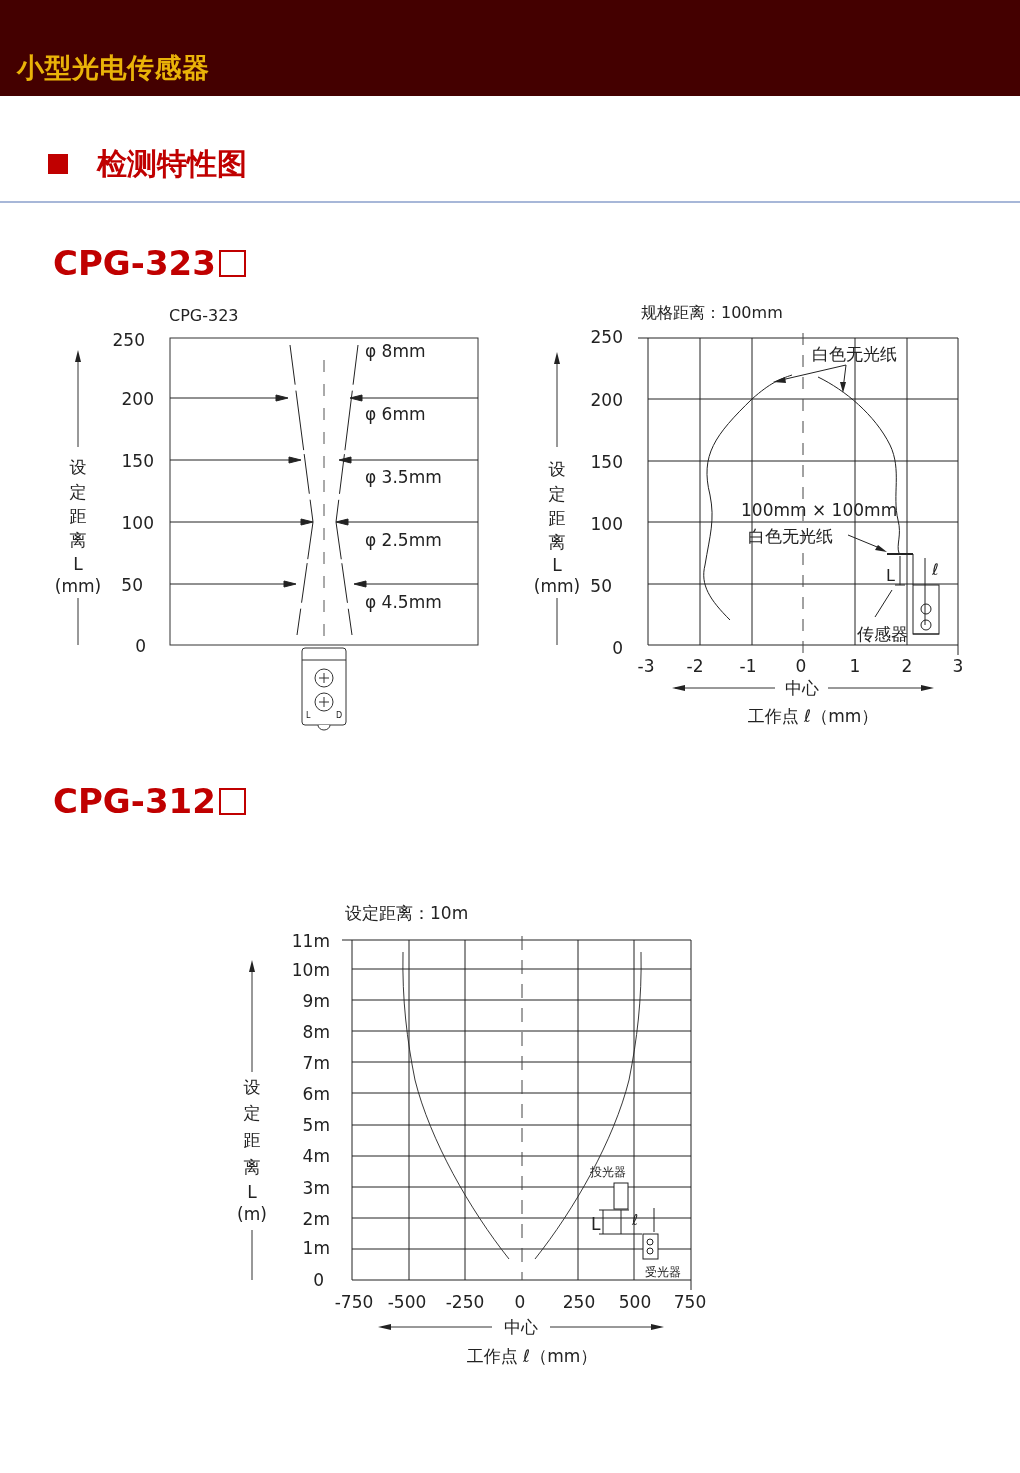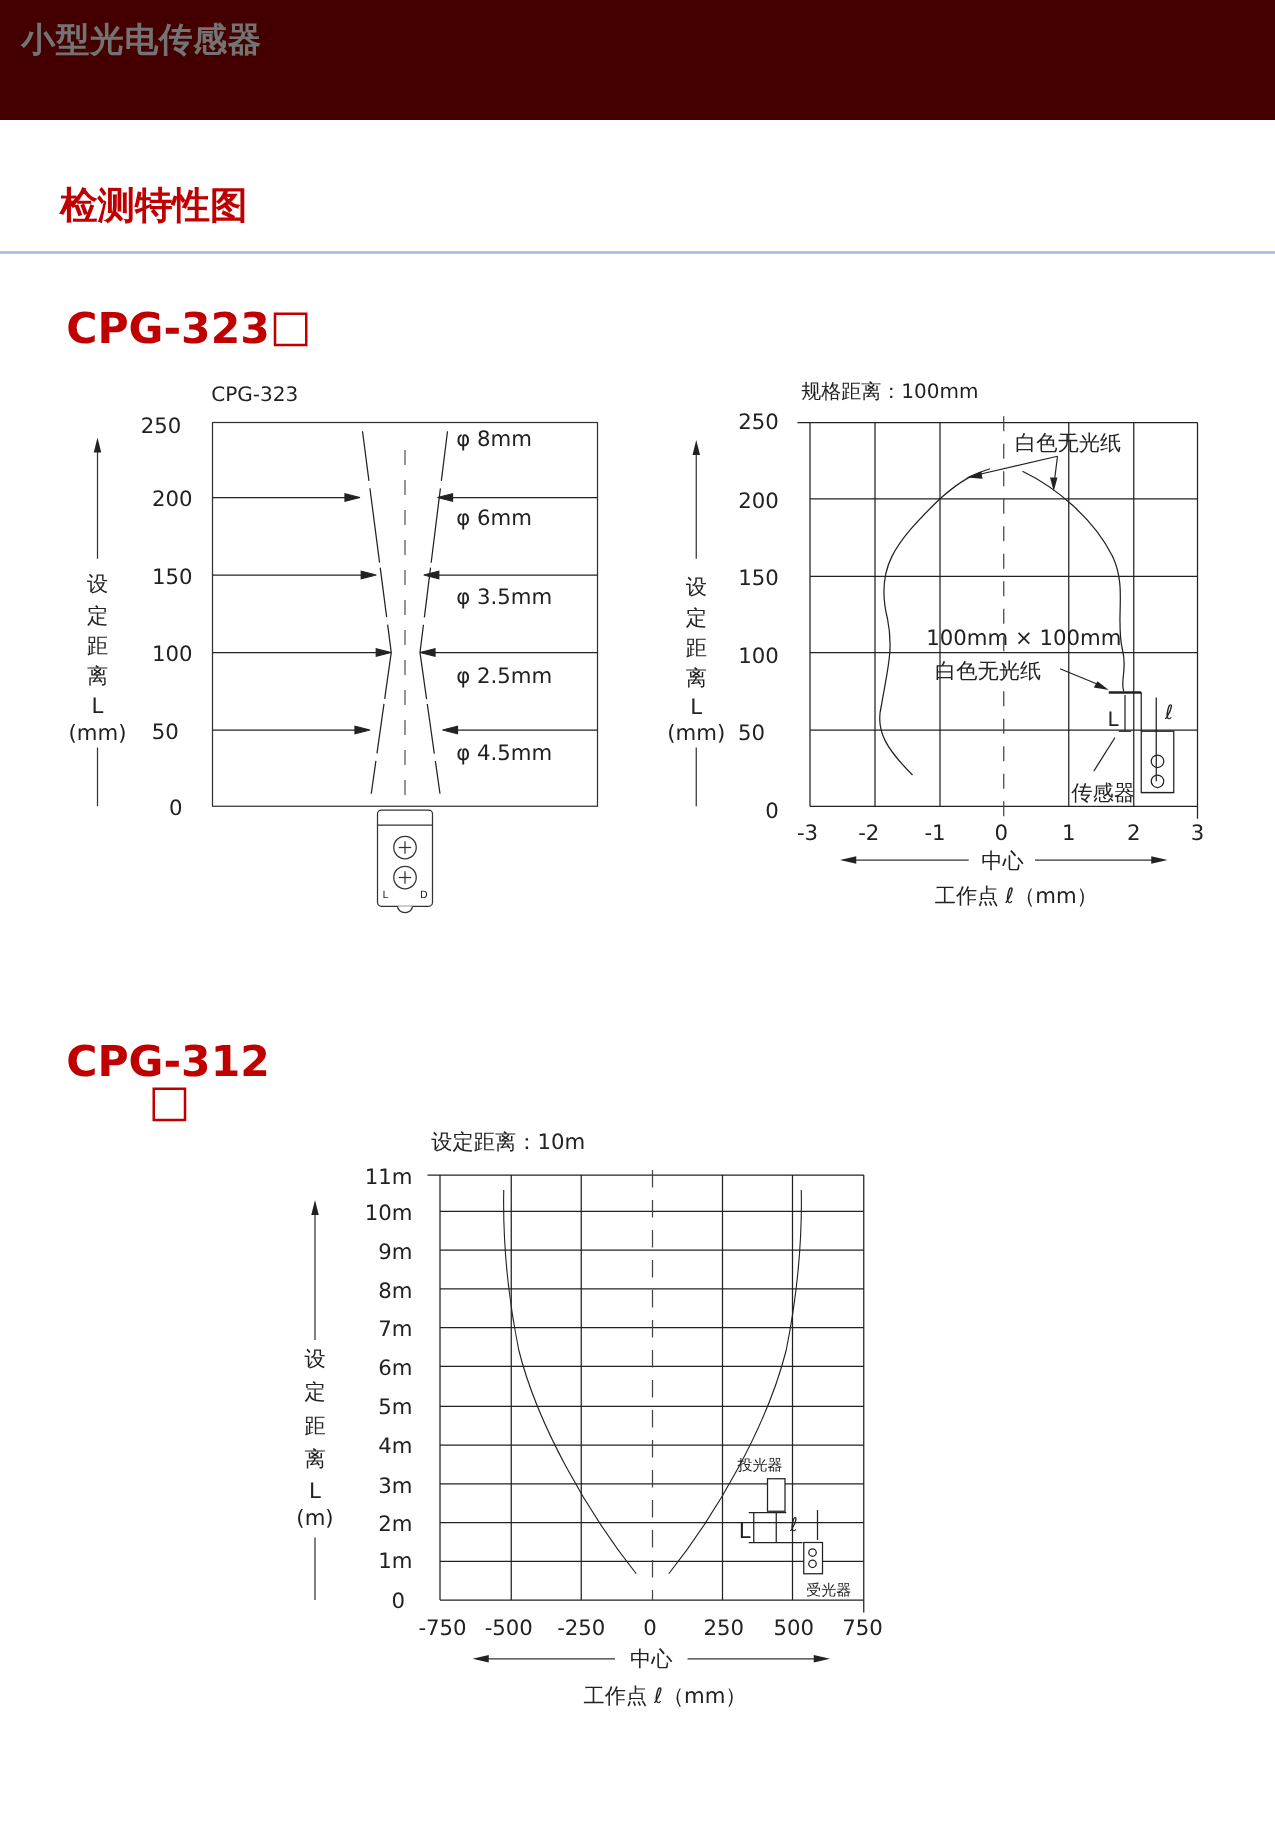--- a/index.html
+++ b/index.html
@@ -1,23 +1,23 @@
 <!DOCTYPE html>
 <html><head>
 <meta charset="utf-8">
 <style>
   * { margin:0; padding:0; box-sizing:border-box; }
   body { width:1020px; height:1473px; background:#fff; position:relative; overflow:hidden;
          font-family:"DejaVu Sans","Liberation Sans",sans-serif; color:#222; }
   .header { position:absolute; left:0; top:0; width:1020px; height:96px; background:#440000; }
-  .header .t1, .header .t2 { position:absolute; left:17px; color:#737373; font-weight:bold;
-         font-family:"Liberation Sans","DejaVu Sans",sans-serif; font-size:27px; letter-spacing:0.5px; }
+  .header .t1, .header .t2 { position:absolute; left:17px; color:#eab308; font-weight:bold;
+         font-family:"Liberation Sans","DejaVu Sans",sans-serif; font-size:27px; letter-spacing:0.5px;margin-top:36px; }
   .header .t1 { top:14px; }
   .header .t2 { top:50px; }
-  .sec-title { position:absolute; left:48px; top:144px; height:40px; display:flex; align-items:center;flex-direction:column; }
+  .sec-title { position:absolute; left:48px; top:144px; height:40px; display:flex; align-items:center; }
   .sec-title .sq { width:20px; height:20px; background:#c00000; margin-right:29px; }
   .sec-title .txt { color:#c00000; font-weight:bold; font-size:30px; }
   .rule { position:absolute; left:0; top:201px; width:1020px; height:2px; background:#a7b7d8; }
   .model { position:absolute; left:53px; color:#c00000; font-weight:bold; font-size:34px;
            font-family:"DejaVu Sans",sans-serif; display:flex; align-items:center; }
   .model .box { width:27px; height:27px; border:2px solid #c00000; margin-left:3px; display:inline-block; }
   svg text { font-family:"DejaVu Sans","Liberation Sans",sans-serif; fill:#222; }
   .chart { position:absolute; }
 </style>
 </head>
@@ -188,21 +188,21 @@
     <circle cx="396" cy="314" r="5"></circle>
       <circle cx="396" cy="330" r="5"></circle>
     <line x1="383" y1="339" x2="409" y2="339"></line>
     <line x1="362" y1="295" x2="345" y2="322"></line>
   </g>
   <text x="356" y="286" font-size="16">L</text>
   <text x="402" y="280" font-size="16" font-style="italic">ℓ</text>
   <text x="327" y="345" font-size="17">传感器</text>
 </svg>
 
-<div class="model" style="top:830px;flex-direction:column;">
+<div class="model" style="top:781px;">
   <span>CPG-312</span>
     <span class="box"></span>
 </div>
 
 <svg class="chart" style="left:230px; top:890px;" width="500" height="490">
   <text x="115" y="29" font-size="17">设定距离：10m</text>
 
   <g stroke="#222" fill="none">
     <line x1="112" y1="50" x2="461" y2="50"></line>
     <line x1="122" y1="79" x2="461" y2="79"></line>

